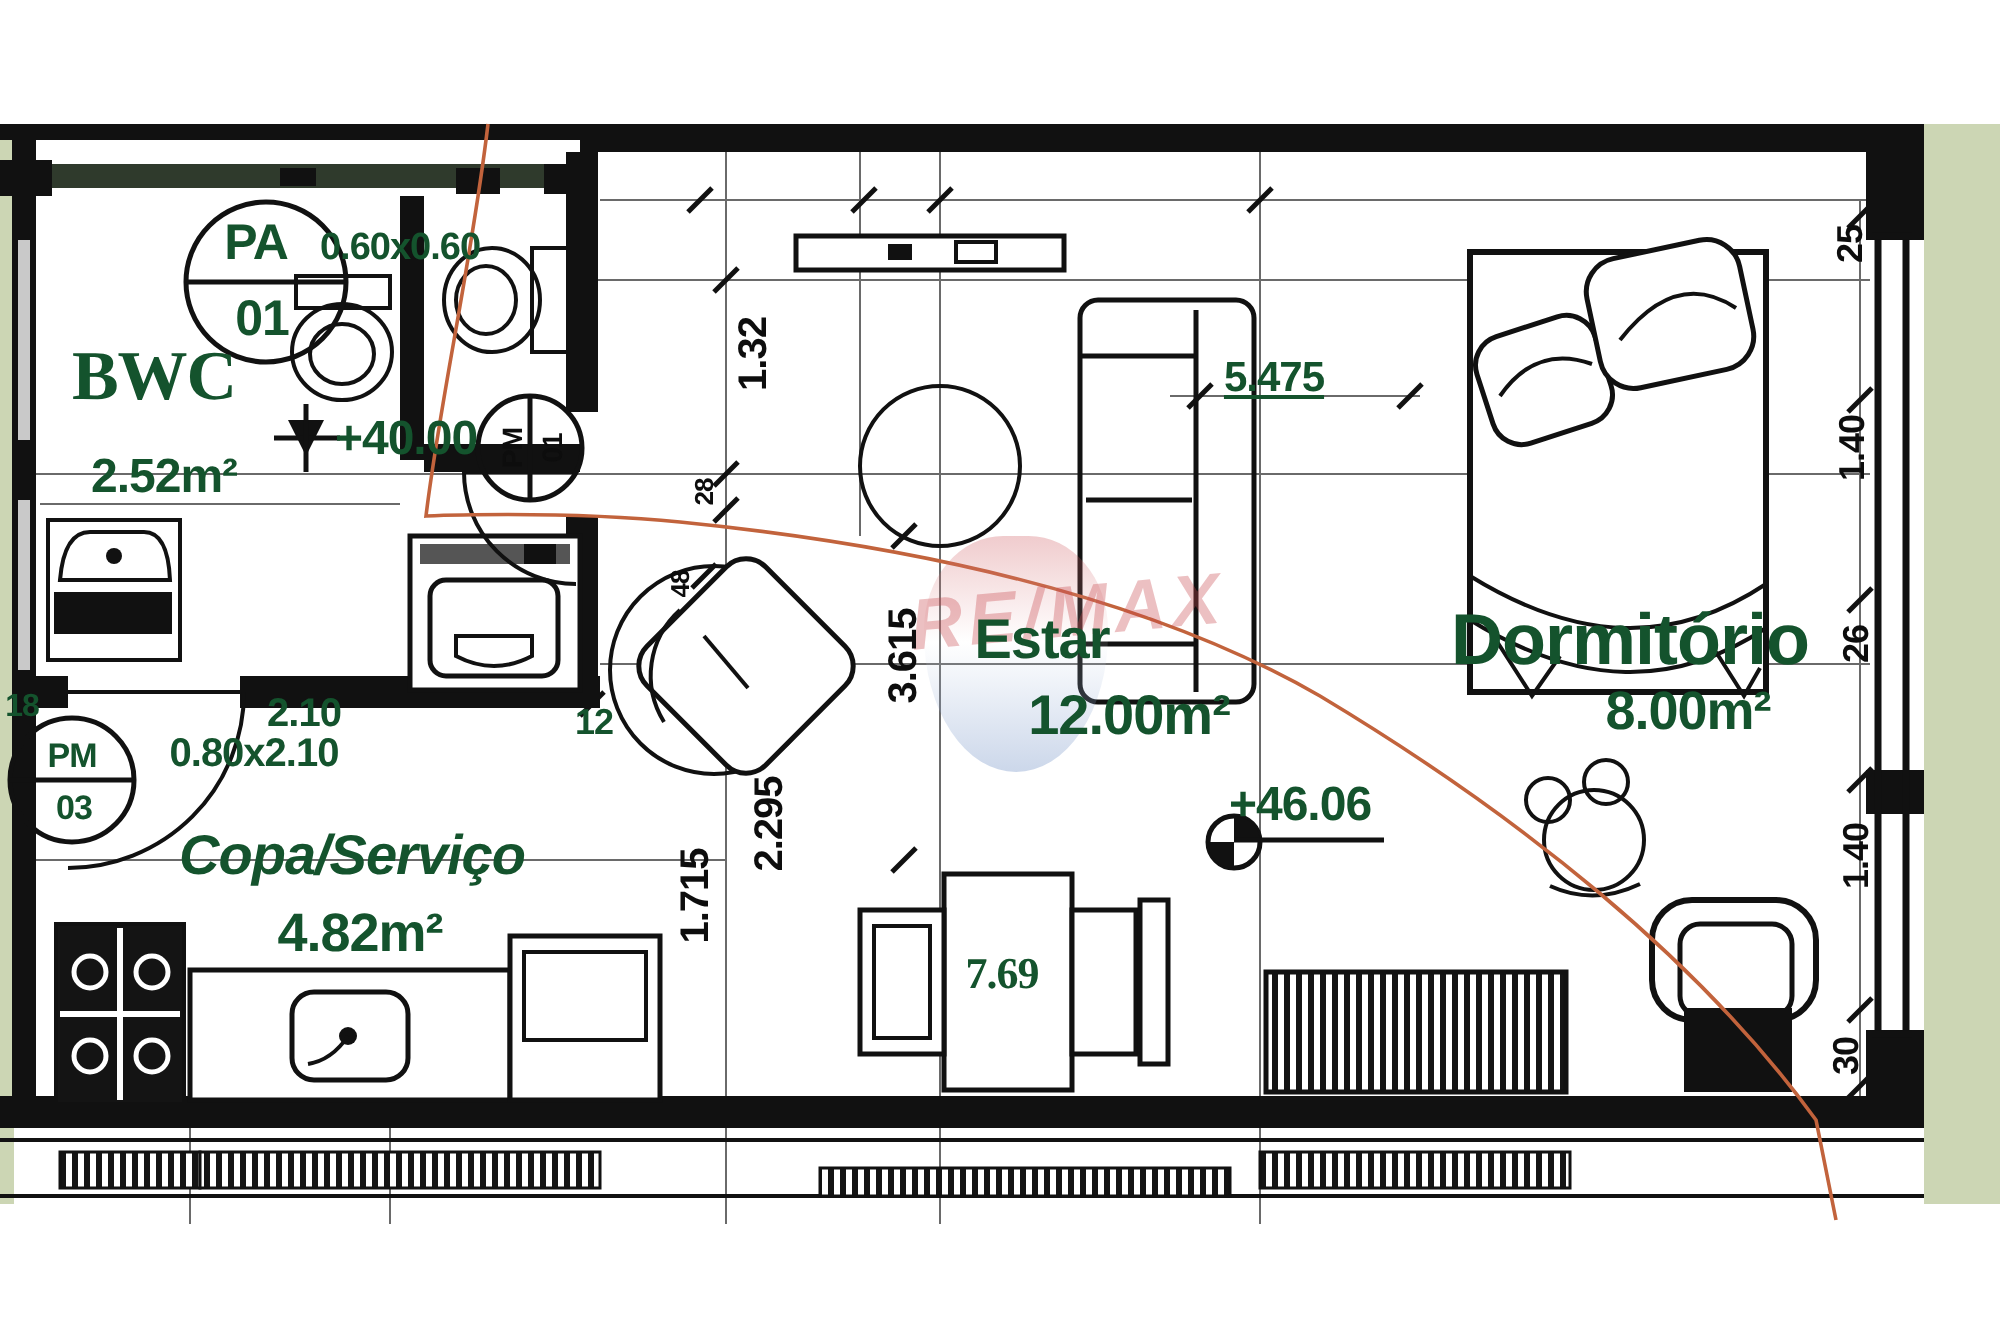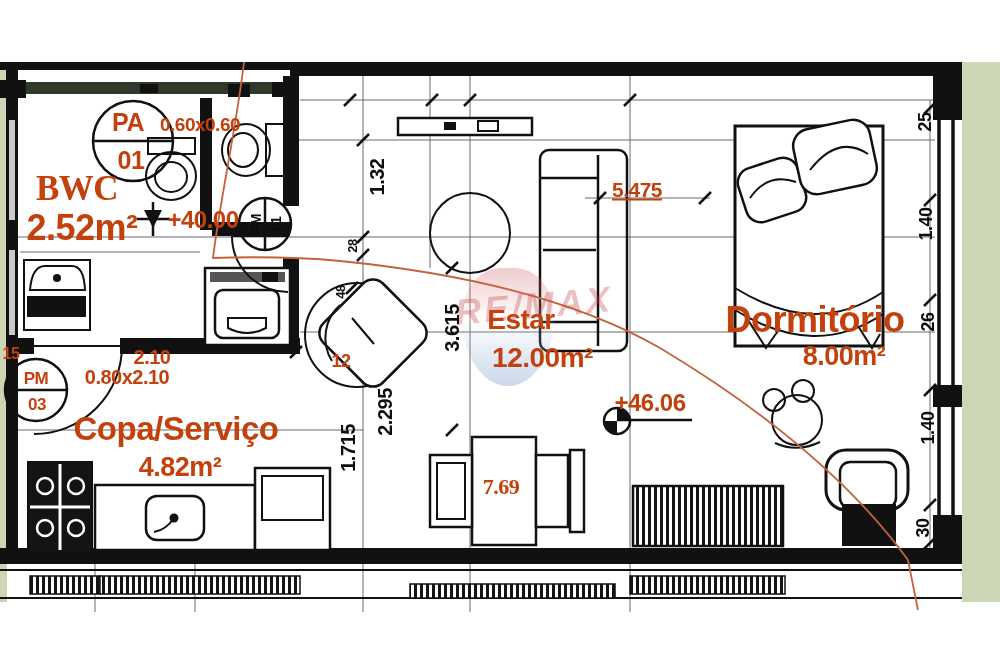--- a/index.html
+++ b/index.html
@@ -1,19 +1,19 @@
 <!DOCTYPE html>
 <html><head>
 <meta charset="utf-8">
 <style>
   html,body{margin:0;padding:0;background:#fff;}
   #stage{position:relative;width:1000px;height:667px;background:#ffffff;overflow:hidden;
          font-family:"Liberation Sans",sans-serif;}
   #plansvg{position:absolute;left:0;top:0;z-index:1;}
-  .lbl{position:absolute;transform:translate(-50%,-50%);font-weight:bold;color:#c2410c;
+  .lbl{position:absolute;transform:translate(-50%,-50%);font-weight:bold;color:#14532d;
        white-space:nowrap;line-height:1;letter-spacing:-0.5px;z-index:4;}
   .vlbl{position:absolute;transform:translate(-50%,-50%) rotate(-90deg);font-weight:bold;
         color:#0d0d0d;white-space:nowrap;line-height:1;letter-spacing:-0.5px;z-index:4;}
   .wm-balloon{position:absolute;left:462px;top:268px;width:92px;height:118px;z-index:2;
         background:linear-gradient(180deg,rgba(205,85,90,0.30) 0%,rgba(255,255,255,0.10) 45%,
         rgba(120,150,200,0.38) 100%);border-radius:50% 50% 58% 58%/46% 46% 68% 68%;}
   .wm-text{position:absolute;left:455px;top:285px;z-index:2;transform:rotate(-5deg);
         font-weight:bold;font-style:italic;font-size:36px;letter-spacing:3px;
         color:rgba(200,70,75,0.34);white-space:nowrap;}
 </style>
@@ -245,25 +245,25 @@
   </g>
 
   <path d="M244,62 C236,130 220,200 213,258 C213,258 280,255 340,261 C470,274 580,302 660,348
            C760,408 850,480 908,560 L918,610" fill="none" stroke="#c2633c" stroke-width="1.8"></path>
 </svg>
 
 <div class="wm-balloon"></div>
 <div class="wm-text">RE/MAX</div>
 
 <span class="lbl" style="left:77px;top:188px;font-size:35px;font-family:Liberation Serif, serif;">BWC</span>
-<span class="lbl" style="left:82px;top:228px;font-size:36px;text-align:right;">2.52m²</span>
-<span class="lbl" style="left:176px;top:428px;font-size:33px;">Copa/Serviço</span>
+<span class="lbl" style="left:82px;top:239px;font-size:24px;text-align:right;">2.52m²</span>
+<span class="lbl" style="left:176px;top:428px;font-size:28px;font-style:italic;">Copa/Serviço</span>
 <span class="lbl" style="left:180px;top:467px;font-size:27px;">4.82m²</span>
 <span class="lbl" style="left:521px;top:320px;font-size:28px;">Estar</span>
-<span class="lbl" style="left:530px;top:358px;font-size:28px;padding-left:25px;">12.00m²</span>
+<span class="lbl" style="left:552px;top:358px;font-size:28px;padding-left:25px;">12.00m²</span>
 <span class="lbl" style="left:815px;top:320px;font-size:36px;">Dormitório</span>
 <span class="lbl" style="left:844px;top:356px;font-size:27px;">8.00m²</span>
 
 <span class="lbl" style="left:128px;top:122px;font-size:25px;">PA</span>
 <span class="lbl" style="left:131px;top:160px;font-size:25px;">01</span>
 <span class="vlbl" style="left:256px;top:224px;font-size:14px;">PM</span>
 <span class="vlbl" style="left:276px;top:224px;font-size:14px;">01</span>
 <span class="lbl" style="left:36px;top:378px;font-size:17px;">PM</span>
 <span class="lbl" style="left:37px;top:404px;font-size:17px;">03</span>
 
@@ -277,18 +277,18 @@
 <span class="lbl" style="left:501px;top:487px;font-size:22px;font-family:Liberation Serif, serif;">7.69</span>
 <span class="vlbl" style="left:377px;top:177px;font-size:20px;">1.32</span>
 <span class="vlbl" style="left:452px;top:328px;font-size:20px;">3.615</span>
 <span class="vlbl" style="left:385px;top:412px;font-size:20px;">2.295</span>
 <span class="vlbl" style="left:348px;top:448px;font-size:20px;">1.715</span>
 <span class="vlbl" style="left:925px;top:122px;font-size:18px;">25</span>
 <span class="vlbl" style="left:926px;top:224px;font-size:18px;">1.40</span>
 <span class="vlbl" style="left:928px;top:322px;font-size:18px;">26</span>
 <span class="vlbl" style="left:928px;top:428px;font-size:18px;">1.40</span>
 <span class="vlbl" style="left:923px;top:528px;font-size:18px;">30</span>
-<span class="lbl" style="left:297px;top:361px;font-size:18px;margin-left:44px;">12</span>
-<span class="lbl" style="left:11px;top:354px;font-size:16px;">15</span>
+<span class="lbl" style="left:297px;top:361px;font-size:18px;">12</span>
+<span class="lbl" style="left:11px;top:354px;font-size:16px;">18</span>
 <span class="vlbl" style="left:352px;top:246px;font-size:13px;">28</span>
 <span class="vlbl" style="left:340px;top:292px;font-size:13px;">48</span>
 
 </div>
 
 </body></html>

